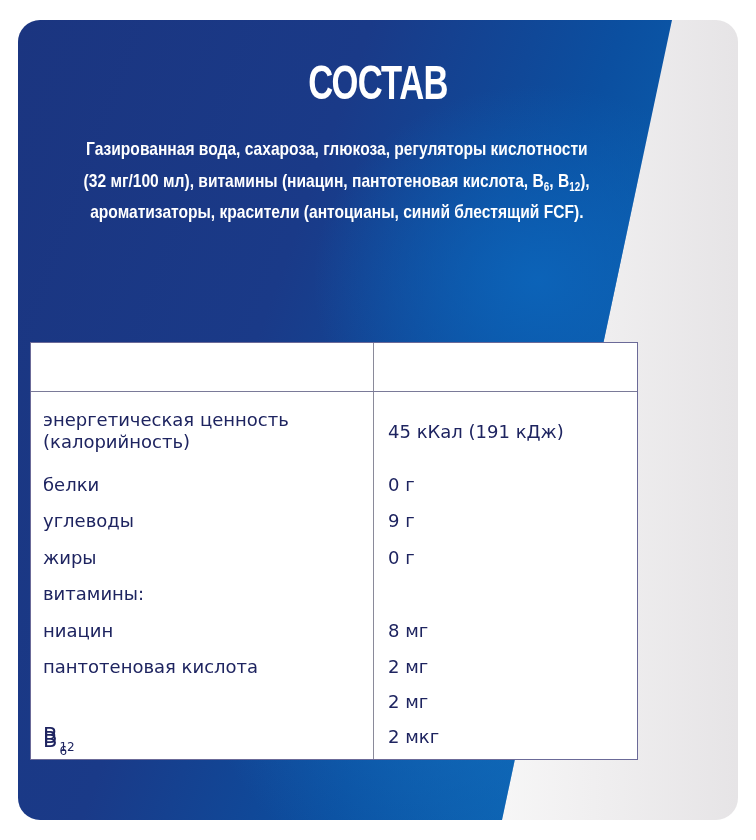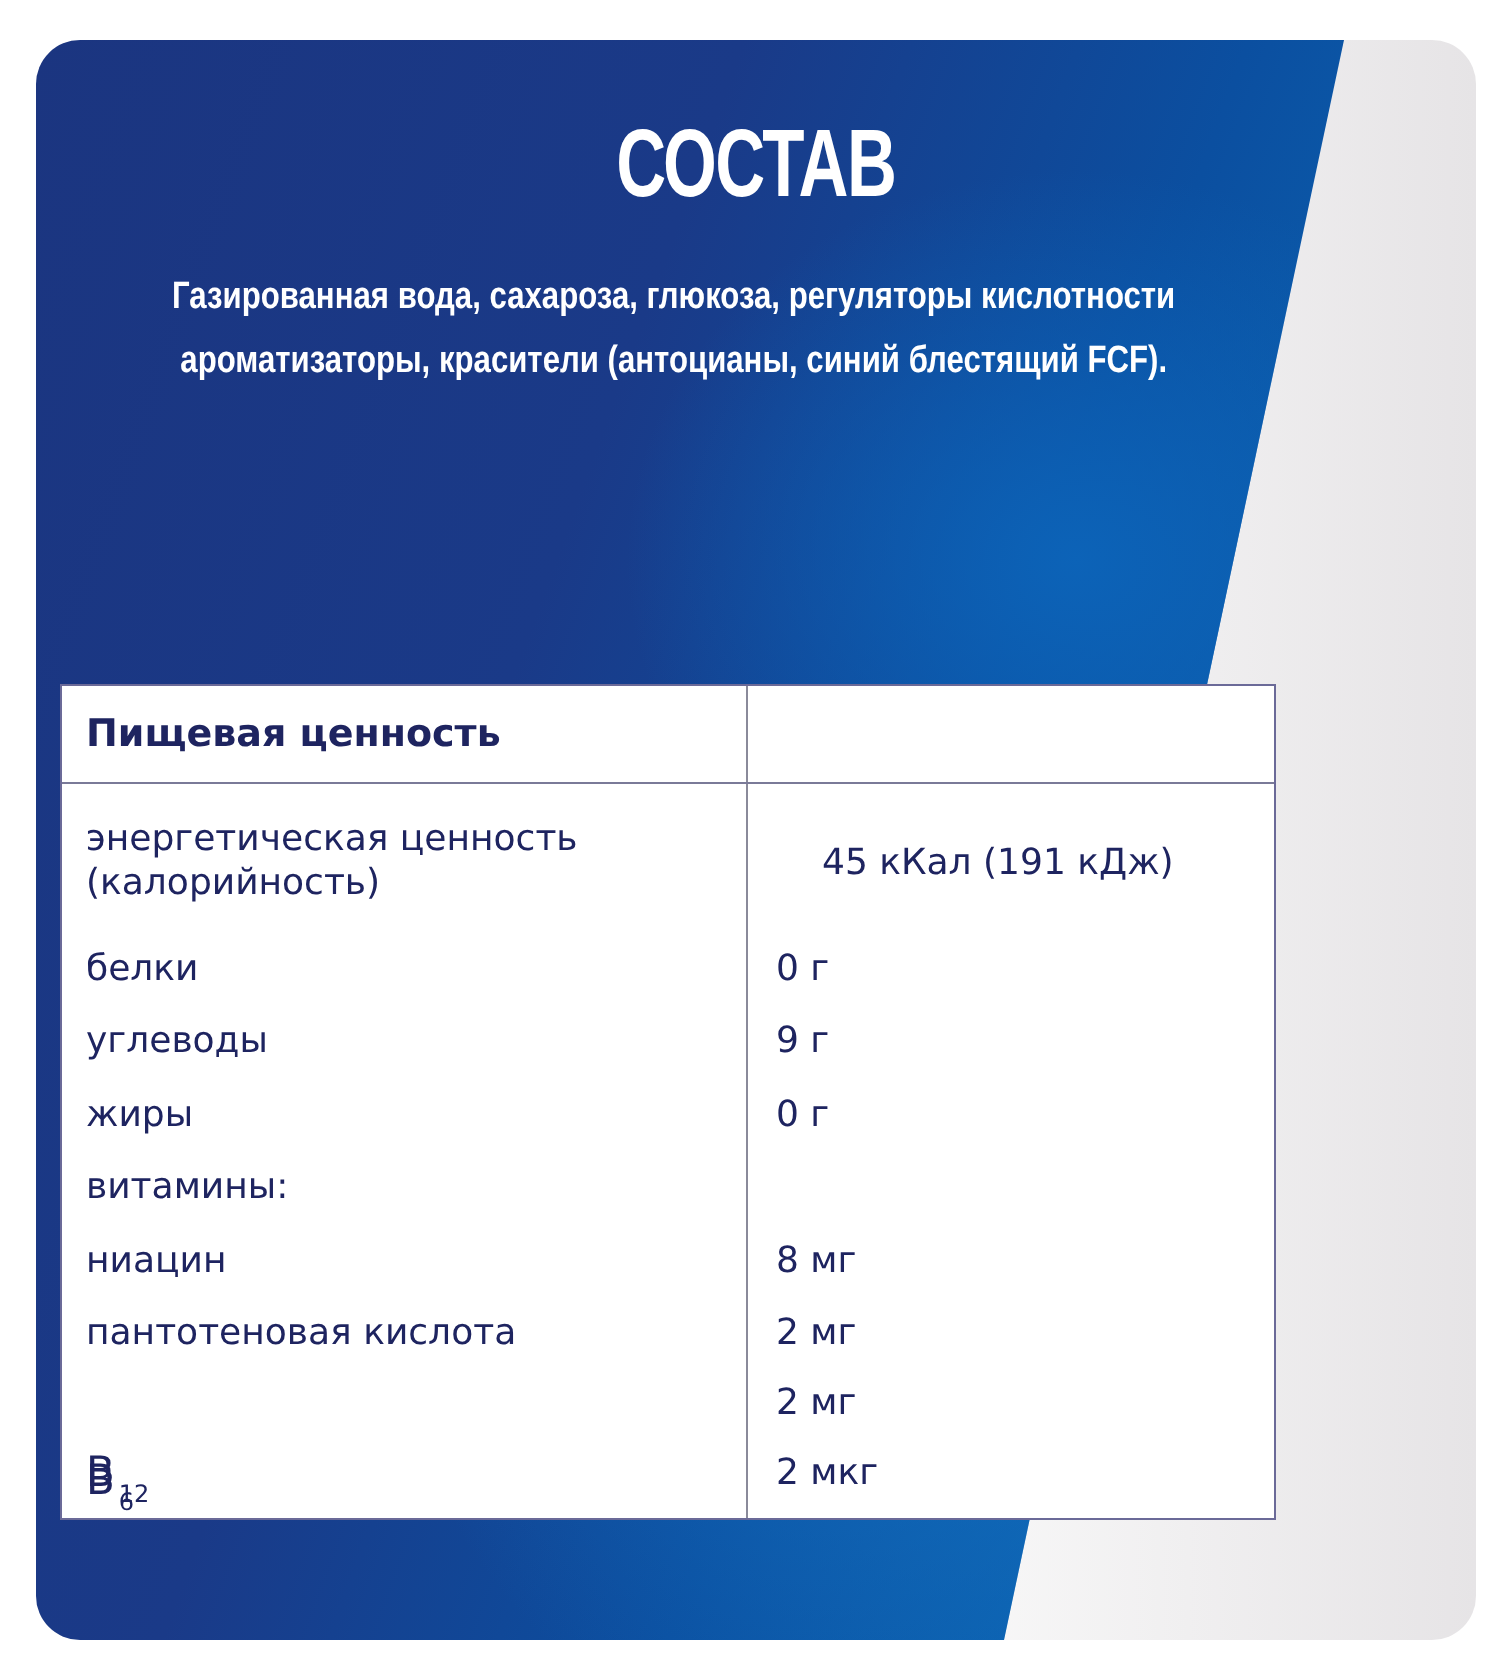--- a/index.html
+++ b/index.html
@@ -63,34 +63,34 @@
 </head>
 <body>
 
 <div class="panel">
   <div class="blue"></div>
 
   <div class="title"><span>СОСТАВ</span></div>
 
   <div class="ingredients">
     <span class="line"><span class="t">Газированная вода, сахароза, глюкоза, регуляторы кислотности</span></span>
+    <span class="line"><span class="t"><span>(32 мг/100 мл), витамины (ниацин, пантотеновая кислота, B</span><sub>6</sub><span>, B</span><sub>12</sub><span>),</span></span></span>
     <span class="line"><span class="t">ароматизаторы, красители (антоцианы, синий блестящий FCF).</span></span>
   </div>
 
   <div class="table">
     <div class="col-divider"></div>
     <div class="head-divider"></div>
 
-    <div class="th left">Пищевая ценность</div>
 
     <div class="cell left" style="top:66px;">
       <div>энергетическая ценность</div>
       <div>(калорийность)</div>
     </div>
-    <div class="cell right" style="top:78px;margin-left:23px;">45 кКал (191 кДж)</div>
+    <div class="cell right" style="top:78px;">45 кКал (191 кДж)</div>
 
     <div class="cell left" style="top:131px;">белки</div>
     <div class="cell right" style="top:131px;">0 г</div>
 
     <div class="cell left" style="top:167px;">углеводы</div>
     <div class="cell right" style="top:167px;">9 г</div>
 
     <div class="cell left" style="top:204px;">жиры</div>
     <div class="cell right" style="top:204px;">0 г</div>
 

